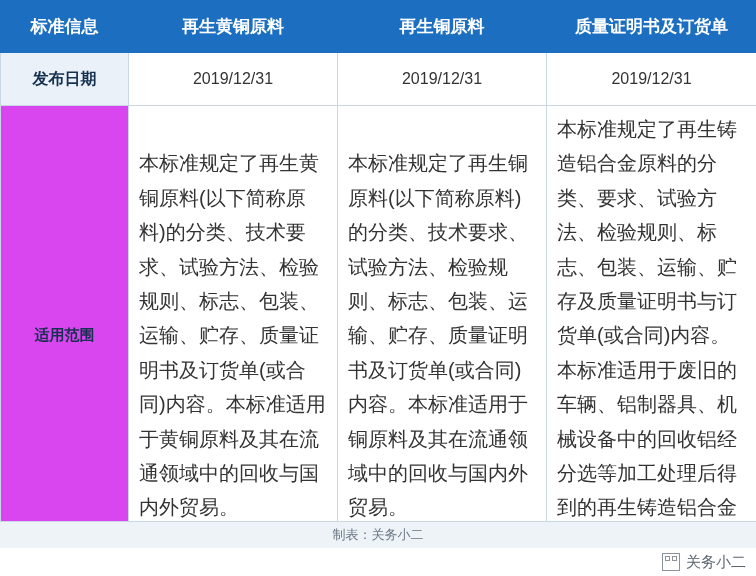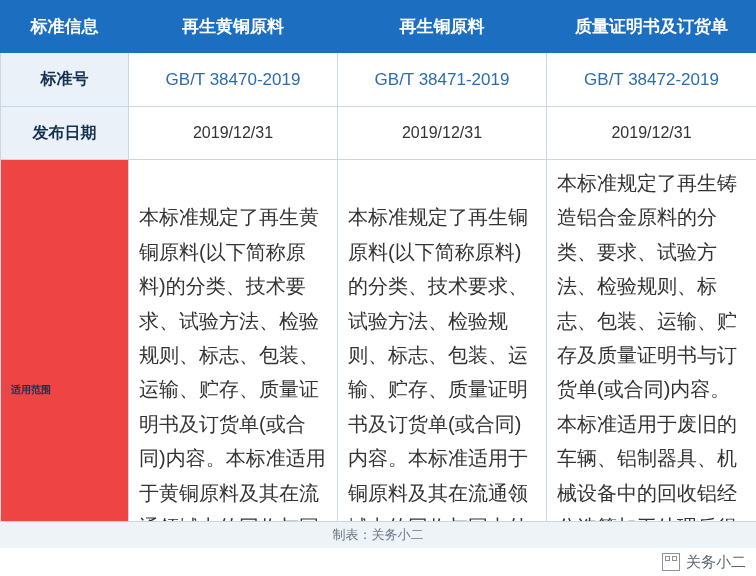--- a/index.html
+++ b/index.html
@@ -51,24 +51,25 @@
     background: #ffffff;
     text-align: center;
     font-size: 16px;
     color: #333333;
   }
   .cell-code {
     color: #2b6cb0;
     font-size: 17px;
   }
   .scope-label {
-    background: #ef4444;
+    background: #d946ef;
     color: #16314f;
     font-weight: bold;
-    font-size: 10px;
+    font-size: 15px;
+    text-align: center;
     vertical-align: middle;
   }
   .scope-cell {
     background: #ffffff;
     text-align: left;
     font-size: 20px;
     line-height: 1.72;
     color: #333333;
     vertical-align: top;
     padding: 10px 12px 10px 12px;
@@ -147,26 +148,20 @@
     </colgroup>
     <thead>
       <tr>
         <th class="hdr">标准信息</th>
         <th class="hdr">再生黄铜原料</th>
         <th class="hdr">再生铜原料</th>
         <th class="hdr">质量证明书及订货单</th>
       </tr>
     </thead>
     <tbody>
-      <tr class="r-code">
-        <td class="row-label">标准号</td>
-        <td class="cell cell-code">GB/T 38470-2019</td>
-        <td class="cell cell-code">GB/T 38471-2019</td>
-        <td class="cell cell-code">GB/T 38472-2019</td>
-      </tr>
       <tr class="r-date">
         <td class="row-label">发布日期</td>
         <td class="cell">2019/12/31</td>
         <td class="cell">2019/12/31</td>
         <td class="cell">2019/12/31</td>
       </tr>
       <tr>
         <td class="scope-label">适用范围</td>
         <td class="scope-cell">本标准规定了再生黄铜原料(以下简称原料)的分类、技术要求、试验方法、检验规则、标志、包装、运输、贮存、质量证明书及订货单(或合同)内容。本标准适用于黄铜原料及其在流通领域中的回收与国内外贸易。</td>
         <td class="scope-cell">本标准规定了再生铜原料(以下简称原料)的分类、技术要求、试验方法、检验规则、标志、包装、运输、贮存、质量证明书及订货单(或合同)内容。本标准适用于铜原料及其在流通领域中的回收与国内外贸易。</td>

